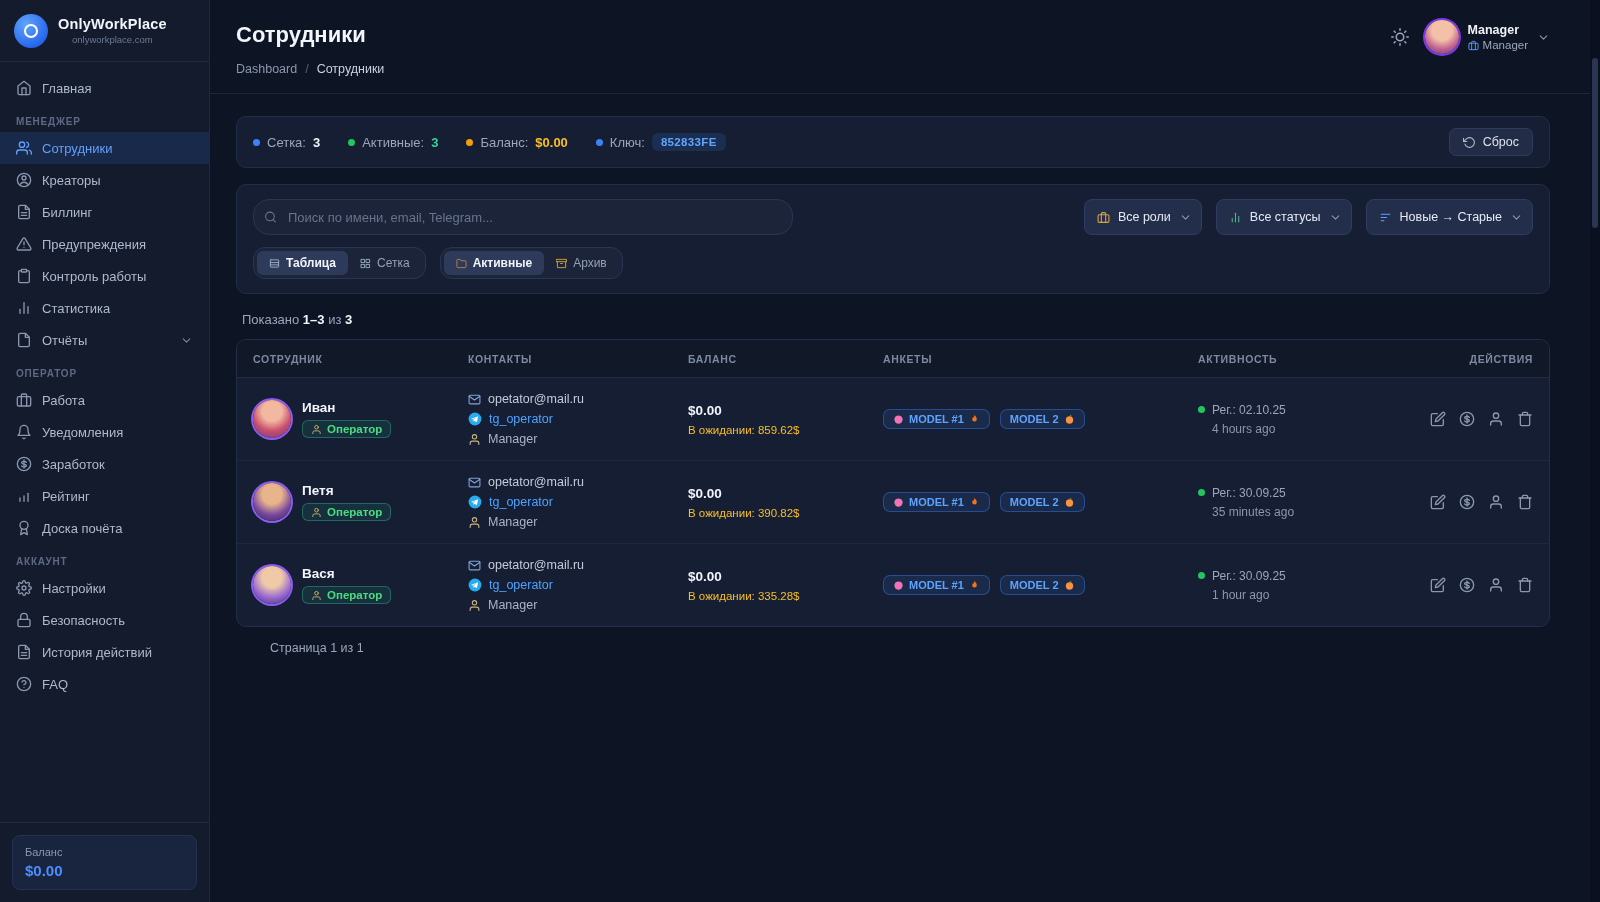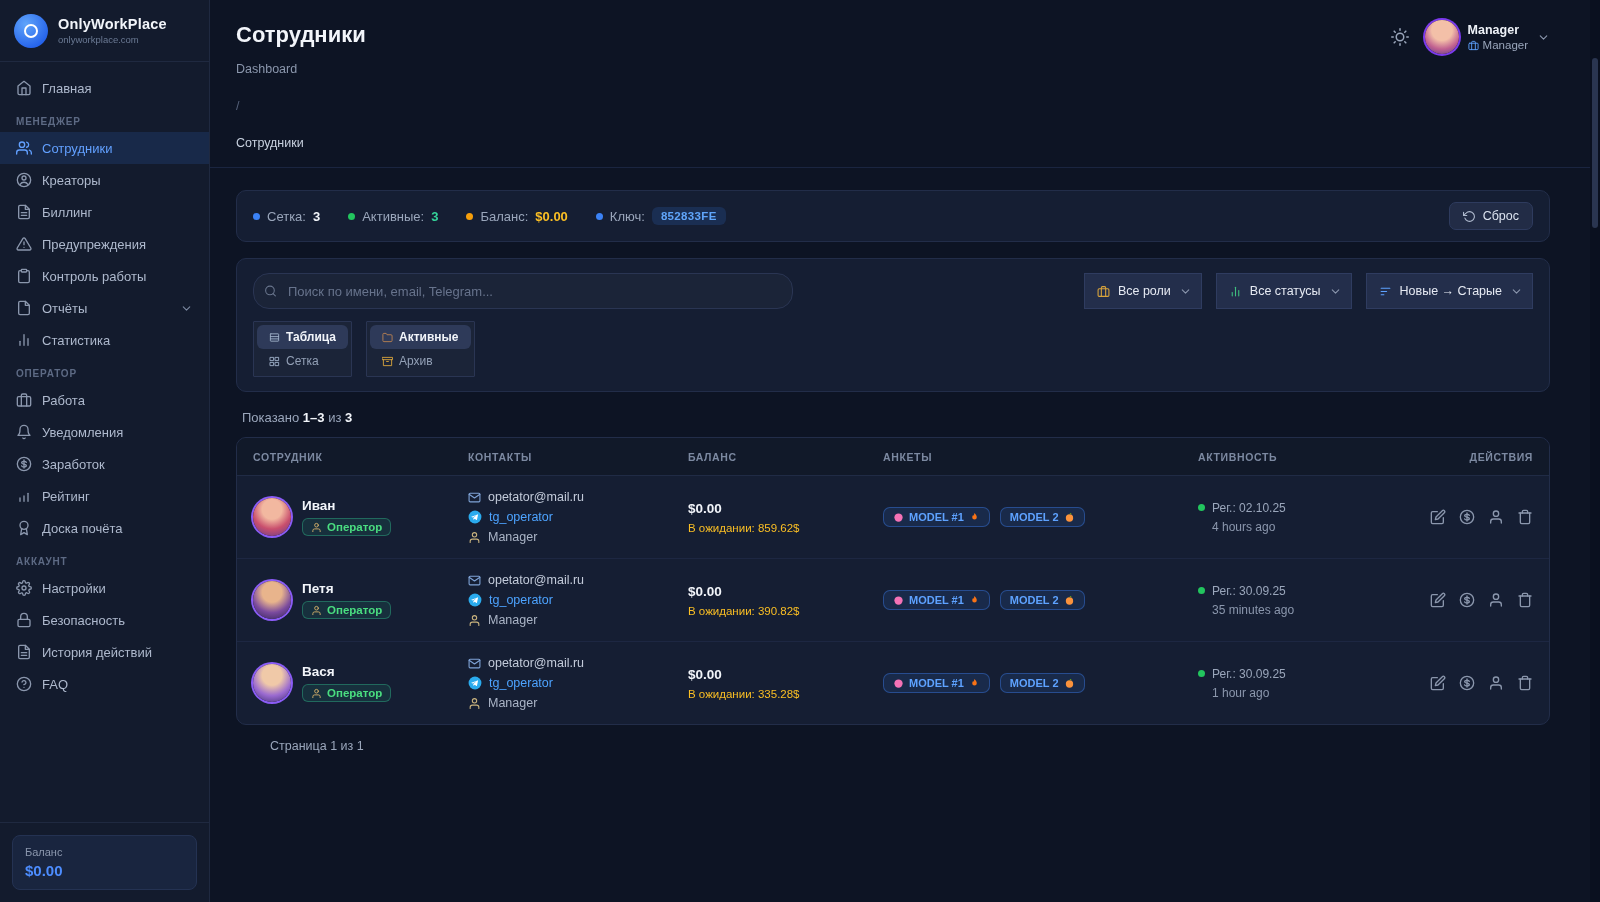--- a/index.html
+++ b/index.html
@@ -18,21 +18,21 @@
   .ic.sm svg { width:13px; height:13px; }
   .ic.xs svg { width:11px; height:11px; }
   .ic.md svg { width:18px; height:18px; }
 
   
   .sidebar {
     width:210px; height:902px; background:#131b2d;
     border-right:1px solid #1f2940;
     display:flex; flex-direction:column; flex:0 0 210px;
   }
-  .logo-row { display:flex; align-items:center; gap:10px; padding:12px 14px; height:62px; border-bottom:1px solid #1f2940; cursor:pointer; }
+  .logo-row { display:flex; align-items:center; gap:10px; padding:12px 14px; height:62px; border-bottom:1px solid #1f2940; cursor:pointer;text-align:center; }
   .logo-badge { width:34px; height:34px; border-radius:50%; background:radial-gradient(circle at 35% 30%, #60a5fa, #2563eb 75%); display:flex; align-items:center; justify-content:center; }
   .logo-ring { width:14px; height:14px; border:2.5px solid #fff; border-radius:50%; display:block; }
   .logo-title { font-size:14.5px; font-weight:bold; color:#f2f5fa; letter-spacing:.2px; }
   .logo-sub { font-size:9.5px; color:#6b7florida; color:#6b7a94; margin-top:2px; }
 
   .nav { flex:1; padding:10px 0 0; overflow:hidden; }
   .nav-header { padding:12px 16px 5px; font-size:10px; font-weight:bold; letter-spacing:.08em; color:#5d6a84; }
   .nav-item { display:flex; align-items:center; gap:10px; padding:8px 16px; font-size:13px; color:#aeb9cd; cursor:pointer; position:relative; }
   .nav-item .nicon { color:#8b97ad; }
   .nav-item.active { background:rgba(59,130,246,.14); color:#62a0ff; }
@@ -42,21 +42,21 @@
   .sidebar-balance { border-top:1px solid #1f2940; padding:12px; }
   .balance-card { background:#19253f; border:1px solid #243252; border-radius:8px; padding:10px 12px; }
   .balance-label { font-size:11px; color:#8b97ad; }
   .balance-value { font-size:15px; font-weight:bold; color:#4d8dff; margin-top:4px; }
 
   
   .main { flex:1; position:relative; padding:0 50px 0 26px; overflow:hidden; }
   .main-header { position:relative; padding:22px 0 18px; }
   .main-header::after { content:""; position:absolute; left:-26px; right:-50px; bottom:0; border-bottom:1px solid #1a2540; }
   .page-title { font-size:22px; font-weight:bold; color:#f2f5fa; }
-  .breadcrumb { display:flex; gap:23px; margin-top:14px; font-size:12.5px; align-items:flex-start;flex-direction:column; }
+  .breadcrumb { display:flex; gap:8px; margin-top:14px; font-size:12.5px; align-items:flex-end; }
   .bc-root { color:#8b97ad; cursor:pointer; }
   .bc-sep { color:#55617a; }
   .bc-cur { color:#c9d2e0; }
 
   .user-zone { position:absolute; top:20px; right:0; display:flex; align-items:center; gap:16px; }
   .theme-btn { color:#9aa6bb; cursor:pointer; }
   .user-chip { display:flex; align-items:center; gap:9px; cursor:pointer; }
   .avatar { width:34px; height:34px; border-radius:50%; box-shadow:0 0 0 2px #7c3aed; }
   .av-header { background:radial-gradient(circle at 50% 30%, #f3c0a8 35%, #c06090 65%, #4a3a8e 100%); }
   .user-name { font-size:12.5px; font-weight:bold; color:#eef2f8; }
@@ -80,26 +80,26 @@
   .reset-btn .ic { color:#aeb9cd; }
 
   
   .filters { margin-top:16px; padding:14px 16px; display:flex; flex-direction:column; gap:12px; }
   .filter-row1 { display:flex; align-items:center; }
   .search-wrap { position:relative; width:540px; }
   .search-wrap .ic { position:absolute; left:11px; top:50%; transform:translateY(-50%); color:#68748c; }
   .search-input { width:100%; height:36px; background:#1b2438; border:1px solid #2a3553; border-radius:16px; color:#dbe2ee; font-size:13px; padding:0 12px 0 34px; outline:none; font-family:"Liberation Sans",sans-serif; }
   .search-input::placeholder { color:#67738c; }
   .selects { margin-left:auto; display:flex; gap:14px; }
-  .select { position:relative; height:36px; background:#232e4b; border:1px solid #2f3c60; border-radius:0; display:flex; align-items:center; gap:8px; padding:0 30px 0 12px; font-size:12.5px; color:#e6eaf3; cursor:pointer; white-space:nowrap; }
+  .select { position:relative; height:36px; background:#232e4b; border:1px solid #2f3c60; border-radius:8px; display:flex; align-items:center; gap:8px; padding:0 30px 0 12px; font-size:12.5px; color:#e6eaf3; cursor:pointer; white-space:nowrap; }
   .select .chev { position:absolute; right:9px; color:#8b97ad; }
   .select .ic.role { color:#d9a43c; } .select .ic.status { color:#3fbf7f; } .select .ic.sort { color:#5ea2ff; }
 
   .filter-row2 { display:flex; gap:14px; }
-  .seg-group { display:flex; background:#1b2438; border:1px solid #2a3553; border-radius:1px; padding:3px;flex-direction:column; }
+  .seg-group { display:flex; background:#1b2438; border:1px solid #2a3553; border-radius:12px; padding:3px; }
   .seg { display:flex; align-items:center; gap:6px; padding:5px 12px; border-radius:6px; font-size:12px; color:#93a0b6; cursor:pointer; }
   .seg.active { background:#2e3a59; color:#f2f5fa; font-weight:bold; }
   .seg .ic { color:#9fb0c8; }
   .seg .ic.brown { color:#b98152; } .seg .ic.gold { color:#d9a43c; }
 
   .shown-line { margin:18px 6px 12px; font-size:13px; color:#9aa6bb; }
   .shown-line b { color:#f2f5fa; }
 
   
   .table-card { overflow:hidden; }
@@ -224,40 +224,40 @@
             <svg viewBox="0 0 24 24">
               <path d="M16 4h2a2 2 0 0 1 2 2v14a2 2 0 0 1-2 2H6a2 2 0 0 1-2-2V6a2 2 0 0 1 2-2h2"></path>
               <rect x="8" y="2" width="8" height="4" rx="1"></rect>
             </svg>
           </span>
         <span>Контроль работы</span>
       </div>
       <div class="nav-item">
         <span class="ic nicon">
             <svg viewBox="0 0 24 24">
-              <path d="M14 2H6a2 2 0 0 0-2 2v16a2 2 0 0 0 2 2h12a2 2 0 0 0 2-2V8z"></path>
-              <polyline points="14 2 14 8 20 8"></polyline>
-            </svg>
-          </span>
-        <span>Отчёты</span>
-        <span class="ic sm chev">
-            <svg viewBox="0 0 24 24">
-              <polyline points="6 9 12 15 18 9"></polyline>
-            </svg>
-          </span>
-      </div>
-      <div class="nav-item">
-        <span class="ic nicon">
-            <svg viewBox="0 0 24 24">
               <line x1="18" y1="20" x2="18" y2="10"></line>
               <line x1="12" y1="20" x2="12" y2="4"></line>
               <line x1="6" y1="20" x2="6" y2="14"></line>
             </svg>
           </span>
         <span>Статистика</span>
+      </div>
+      <div class="nav-item">
+        <span class="ic nicon">
+            <svg viewBox="0 0 24 24">
+              <path d="M14 2H6a2 2 0 0 0-2 2v16a2 2 0 0 0 2 2h12a2 2 0 0 0 2-2V8z"></path>
+              <polyline points="14 2 14 8 20 8"></polyline>
+            </svg>
+          </span>
+        <span>Отчёты</span>
+        <span class="ic sm chev">
+            <svg viewBox="0 0 24 24">
+              <polyline points="6 9 12 15 18 9"></polyline>
+            </svg>
+          </span>
       </div>
 
       <div class="nav-header">ОПЕРАТОР</div>
       <div class="nav-item">
         <span class="ic nicon">
             <svg viewBox="0 0 24 24">
               <rect x="2" y="7" width="20" height="14" rx="2"></rect>
               <path d="M16 21V5a2 2 0 0 0-2-2h-4a2 2 0 0 0-2 2v16"></path>
             </svg>
           </span>

